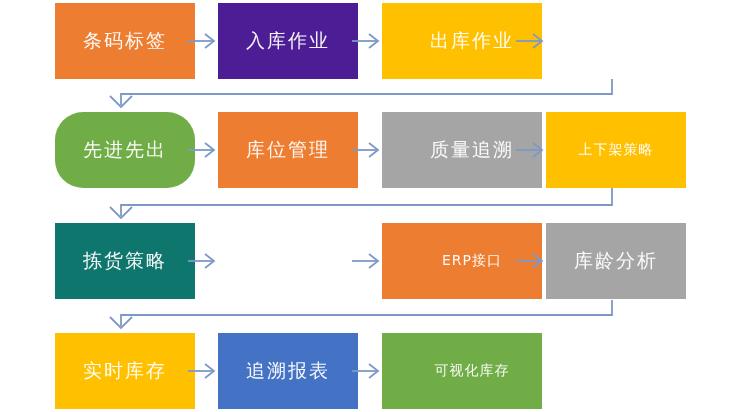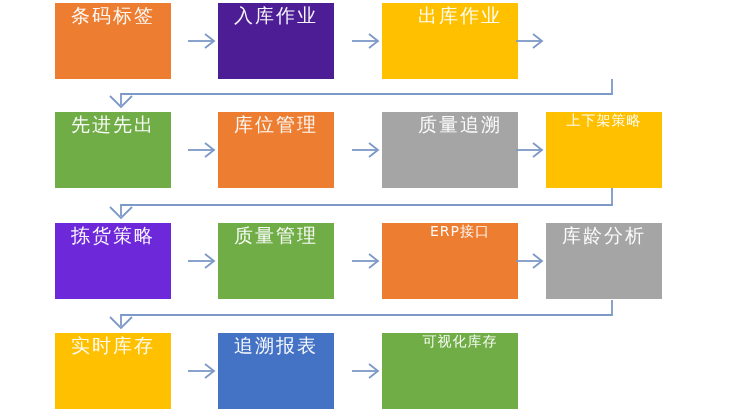--- a/index.html
+++ b/index.html
@@ -5,22 +5,22 @@
   html,body{margin:0;padding:0;background:#ffffff;}
   #canvas{
     position:relative;
     width:732px;height:412px;
     background:#ffffff;
     overflow:hidden;
     font-family:"DejaVu Sans","Liberation Sans",sans-serif;
   }
   .box{
     position:absolute;
-    width:116px;height:76px;
-    display:flex;justify-content:center;
+    width:140px;height:76px;
+    display:flex;align-items:center;justify-content:center;
     color:rgba(255,255,255,.95);
     font-size:19px;
     letter-spacing:2px;
     text-align:center;
     white-space:nowrap;
   }
   .box span{display:block;}
   
   .c1{left:55px;} .c2{left:218px;} .c3{left:382px;padding-left:20px;} .c4{left:546px;}
   
@@ -38,38 +38,35 @@
   <div class="box r1 c1" style="background-color: rgb(237, 125, 49);">
     <span>条码标签</span>
   </div>
   <div class="box r1 c2" style="background-color: #4c1d95;">
     <span>入库作业</span>
   </div>
   <div class="box r1 c3" style="background-color: rgb(255, 192, 0);">
     <span>出库作业</span>
   </div>
 
-  <div class="box r2 c1" style="background-color: rgb(112, 173, 71);">
+  <div class="box r2 c1" style="background-color: rgb(112, 173, 71); border-radius: 28px;">
     <span>先进先出</span>
   </div>
   <div class="box r2 c2" style="background-color: rgb(237, 125, 49);">
     <span>库位管理</span>
   </div>
   <div class="box r2 c3" style="background-color: rgb(165, 165, 165);">
     <span>质量追溯</span>
   </div>
   <div class="box r2 c4 tight" style="background-color: rgb(255, 192, 0);">
     <span>上下架策略</span>
   </div>
 
-  <div class="box r3 c1" style="background-color: #6d28d9;">
+  <div class="box r3 c1" style="background-color: #0f766e;">
     <span>拣货策略</span>
-  </div>
-  <div class="box r3 c2" style="background-color: rgb(112, 173, 71);">
-    <span>质量管理</span>
   </div>
   <div class="box r3 c3 tight" style="background-color: rgb(237, 125, 49);">
     <span>ERP接口</span>
   </div>
   <div class="box r3 c4" style="background-color: rgb(165, 165, 165);">
     <span>库龄分析</span>
   </div>
 
   <div class="box r4 c2" style="background-color: rgb(68, 114, 196);">
     <span>追溯报表</span>

